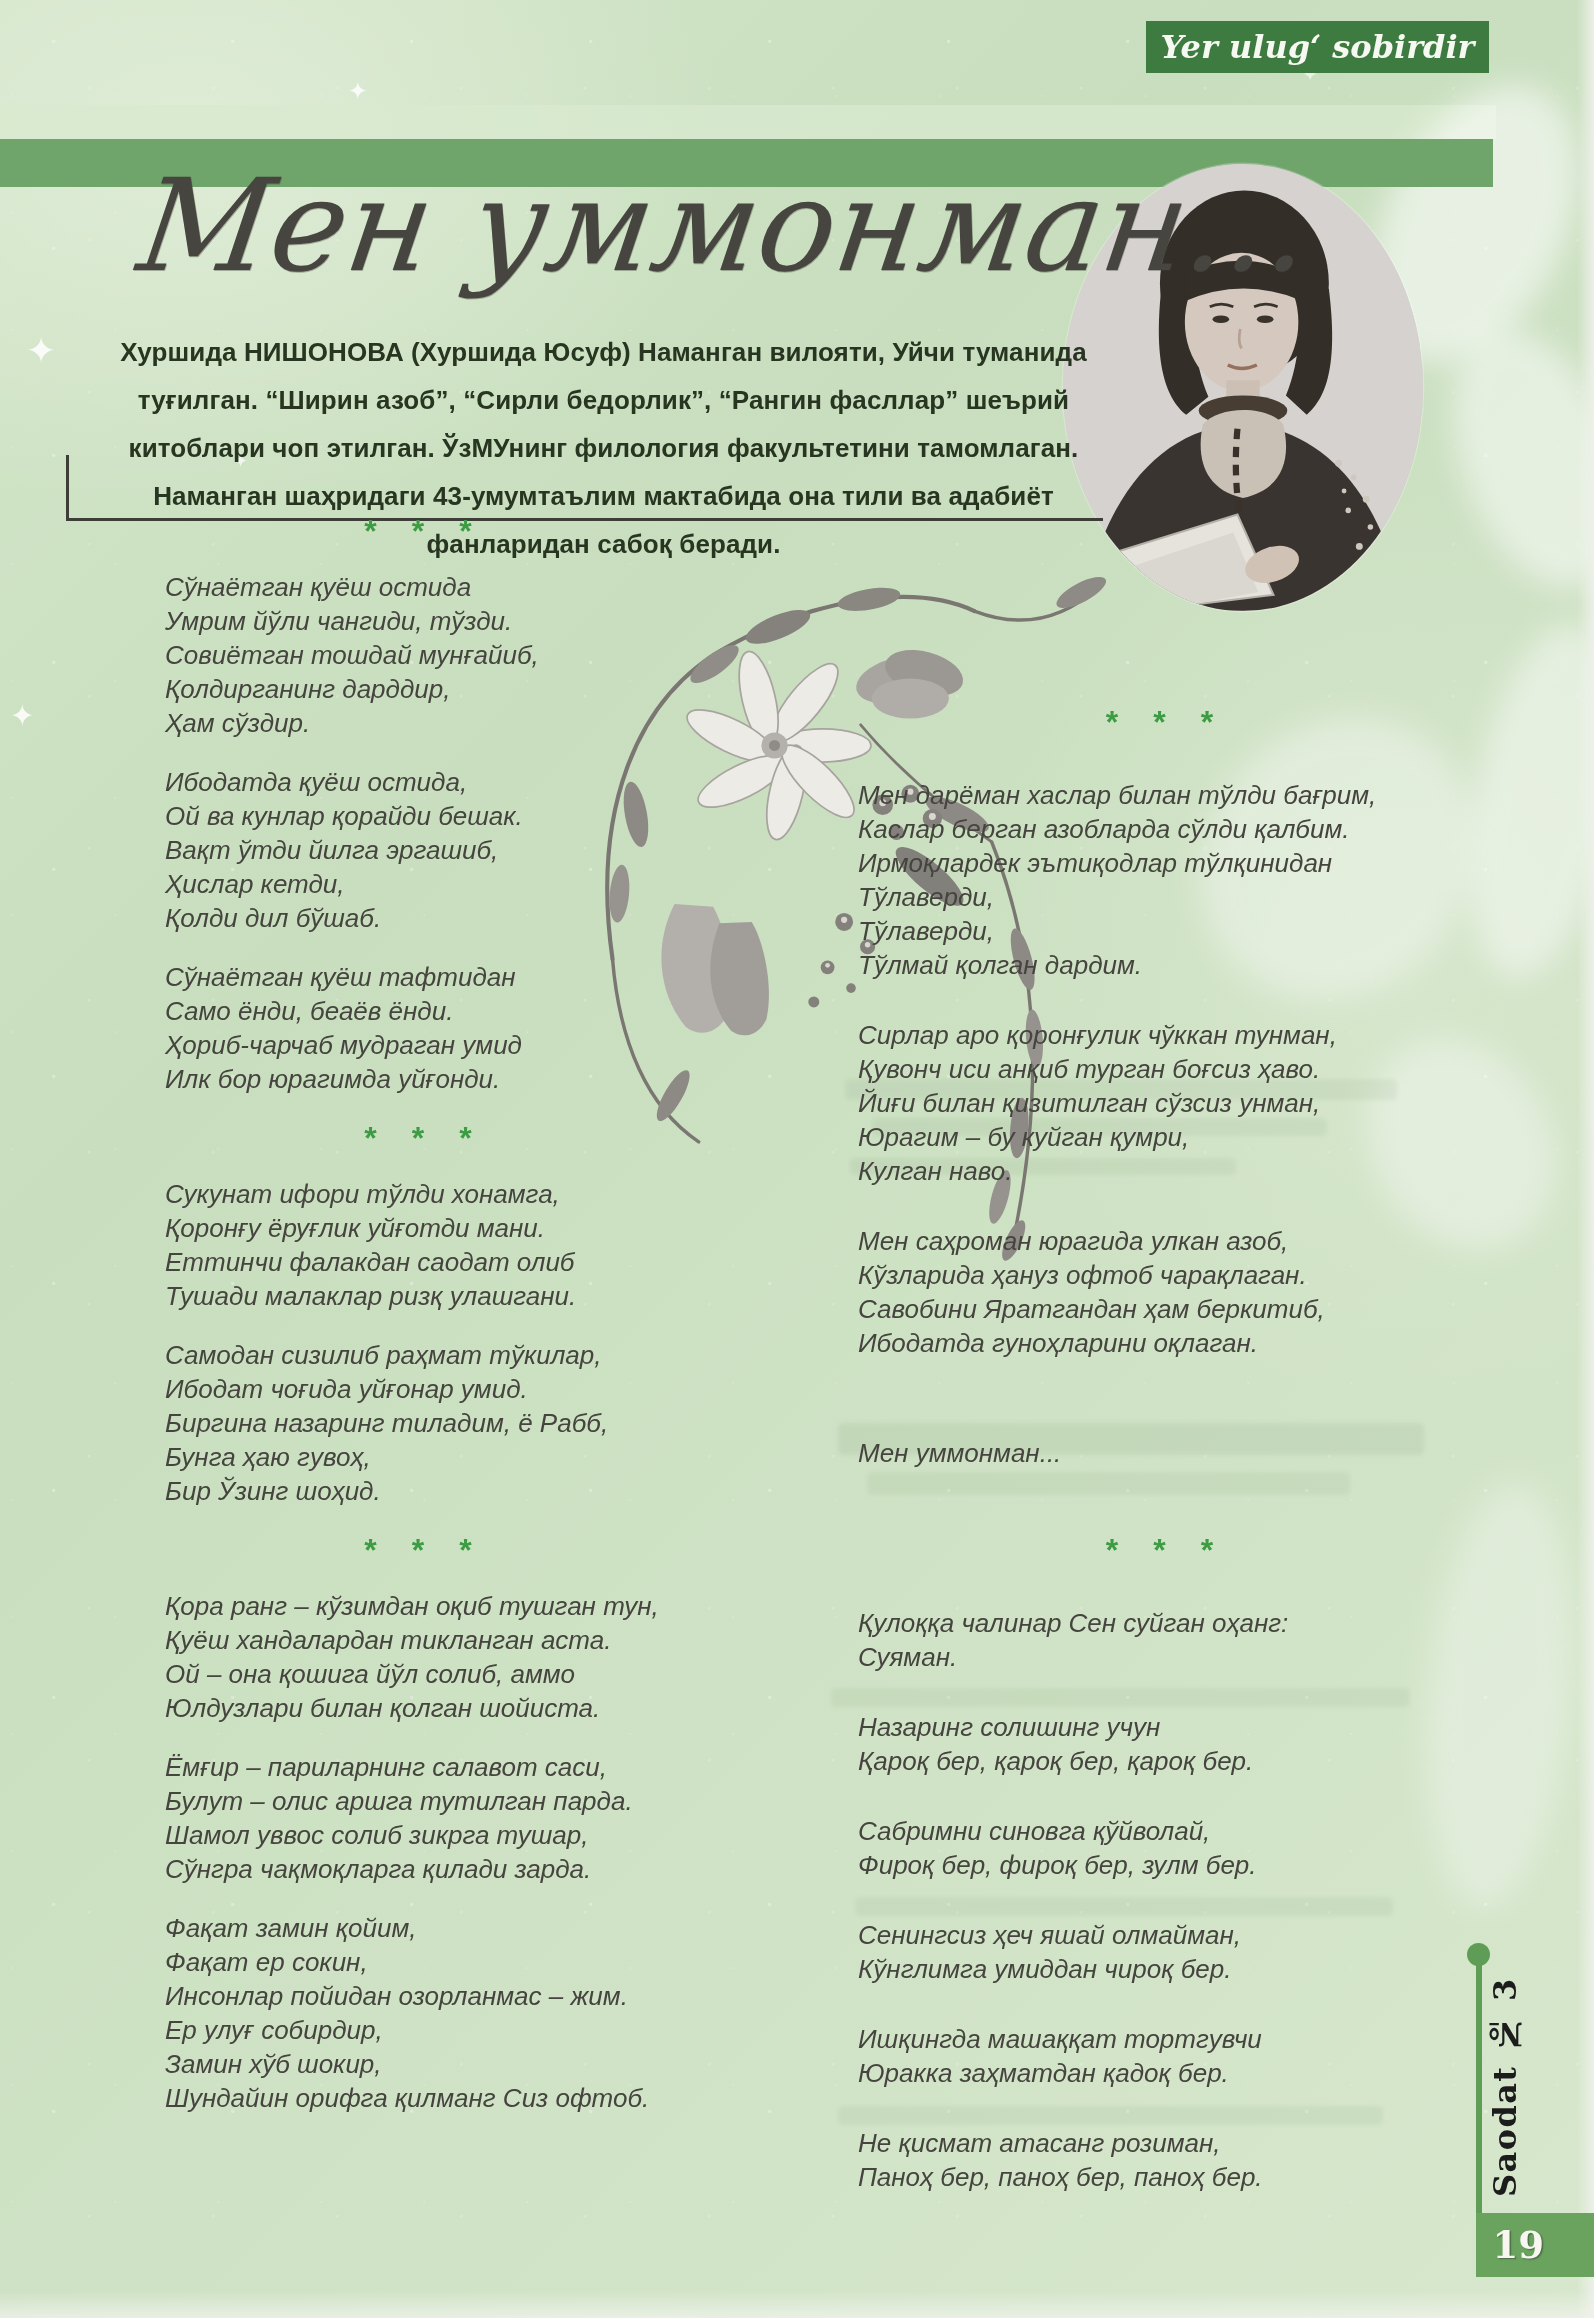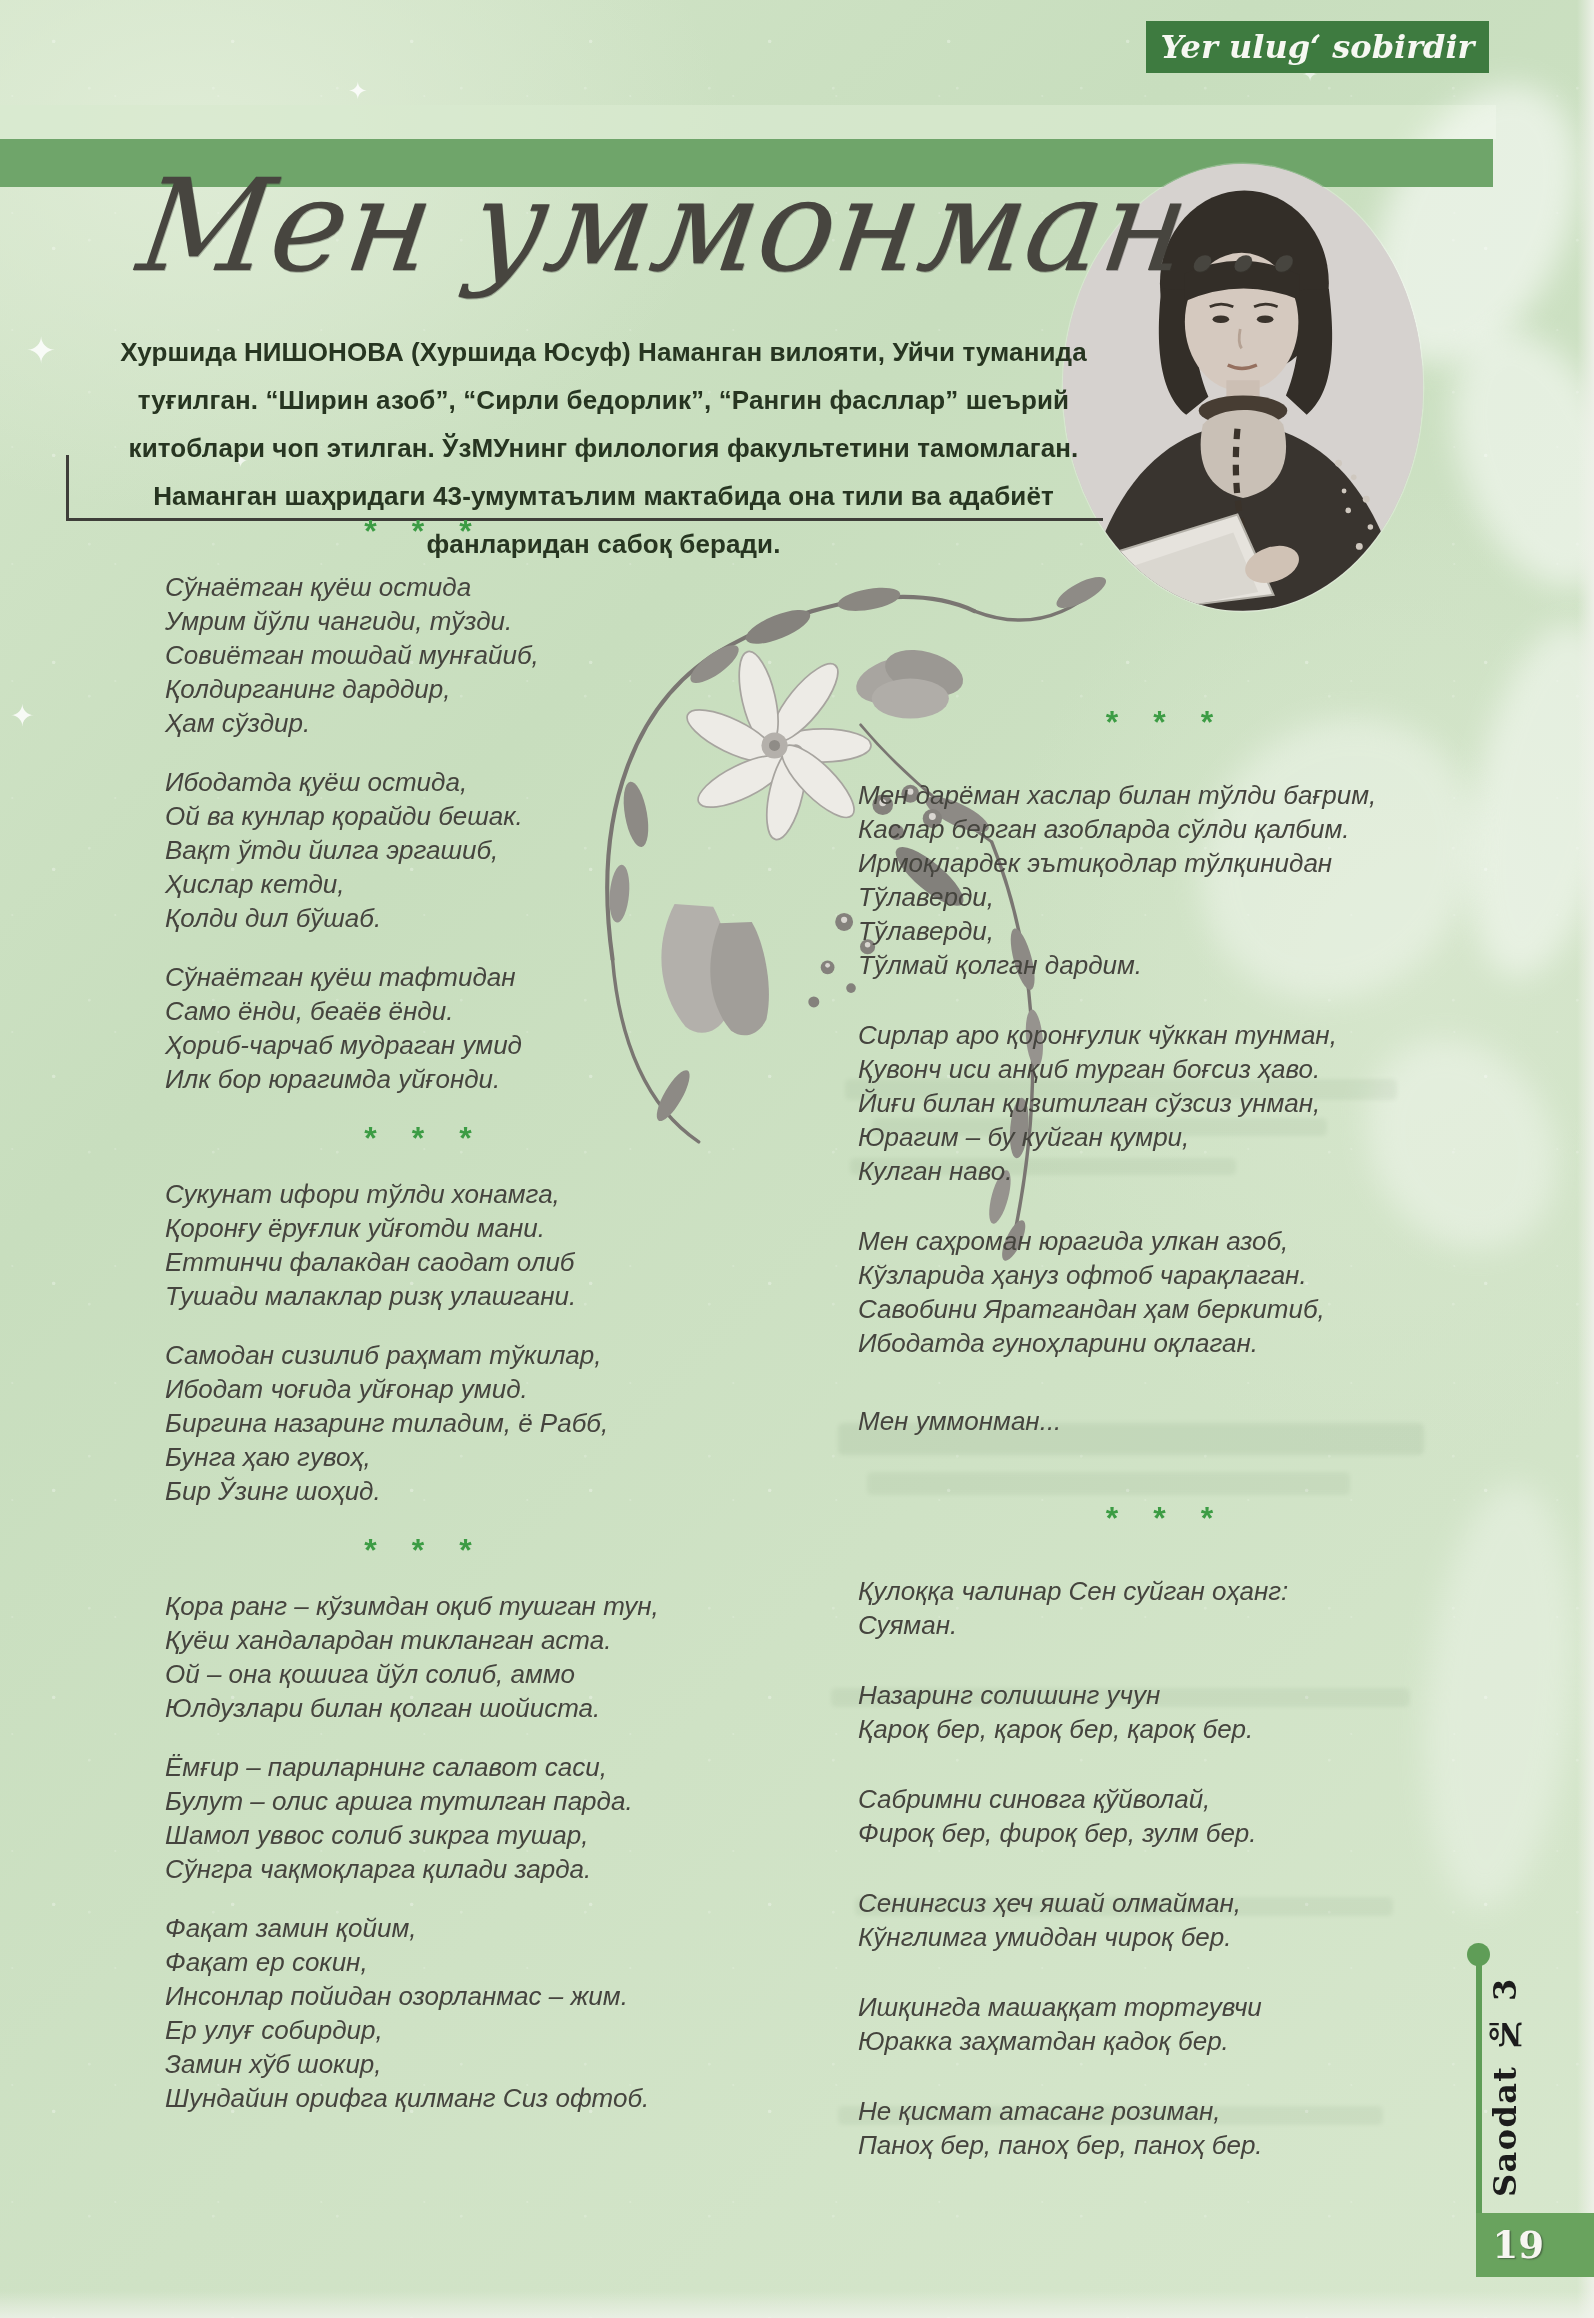--- a/index.html
+++ b/index.html
@@ -63,21 +63,21 @@
   .flower{position:absolute;left:571px;top:518px;width:538px;height:761px;z-index:1;pointer-events:none;}
 
   .col{position:absolute;z-index:2;}
   .col-left{left:165px;top:514px;width:607px;}
   .col-right{left:858px;top:705px;width:607px;}
   .stanza{
     font-size:26px;line-height:34px;font-style:italic;color:#45443e;
     white-space:pre-line;margin:0 0 25px 0;
   }
   .col-right .stanza{margin-bottom:36px;}
-  .col-right .stanza.gap-lg{margin-bottom:44px;}
+  .col-right .stanza.gap-lg{margin-bottom:76px;}
   .col-right .stanza.gap-xl{margin-bottom:63px;}
   .sep{
     font-size:32px;line-height:34px;font-weight:bold;color:#3c9c44;
     letter-spacing:4.1px;word-spacing:18px;text-align:center;margin:0 0 22px 0;
   }
   .col-left .sep{padding-right:97px;}
   .col-right .sep{margin-bottom:39px;}
 
   .rail-dot{position:absolute;left:1467px;top:1943px;width:23.4px;height:23.4px;border-radius:50%;background:#5f9d57;z-index:2;}
   .rail-line{position:absolute;left:1476px;top:1961px;width:6.2px;height:254px;background:#5f9d57;z-index:2;}

